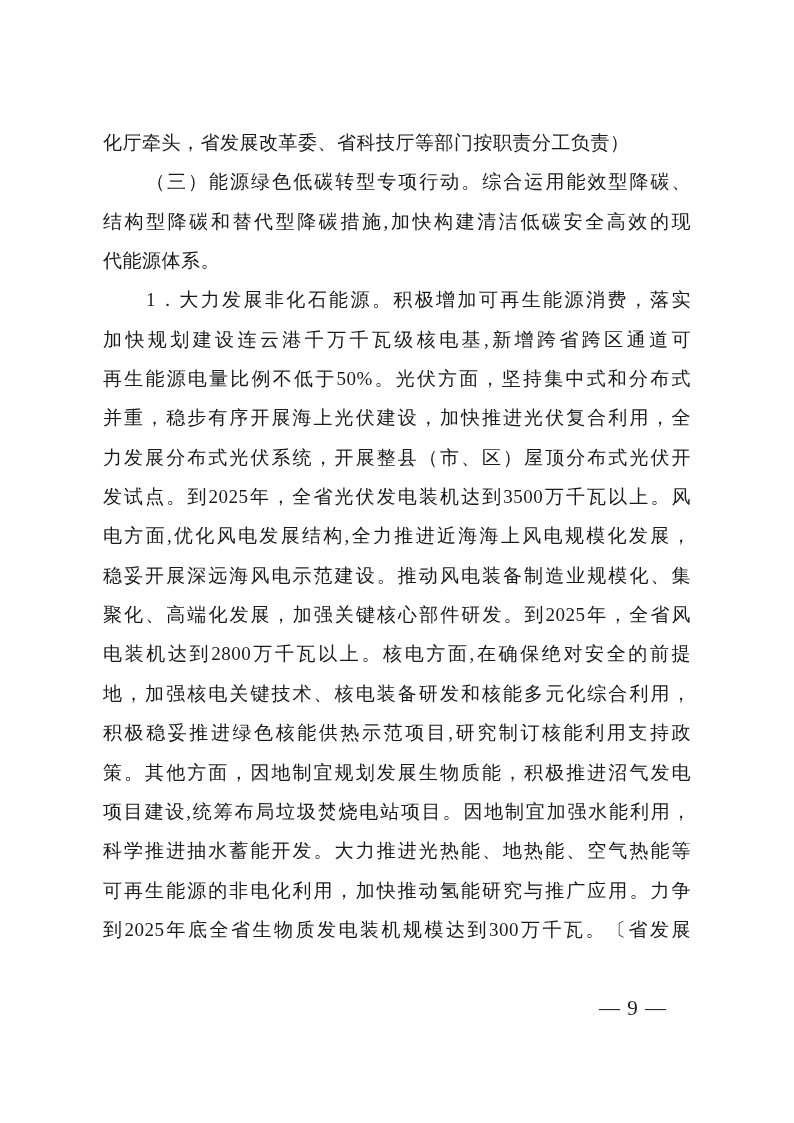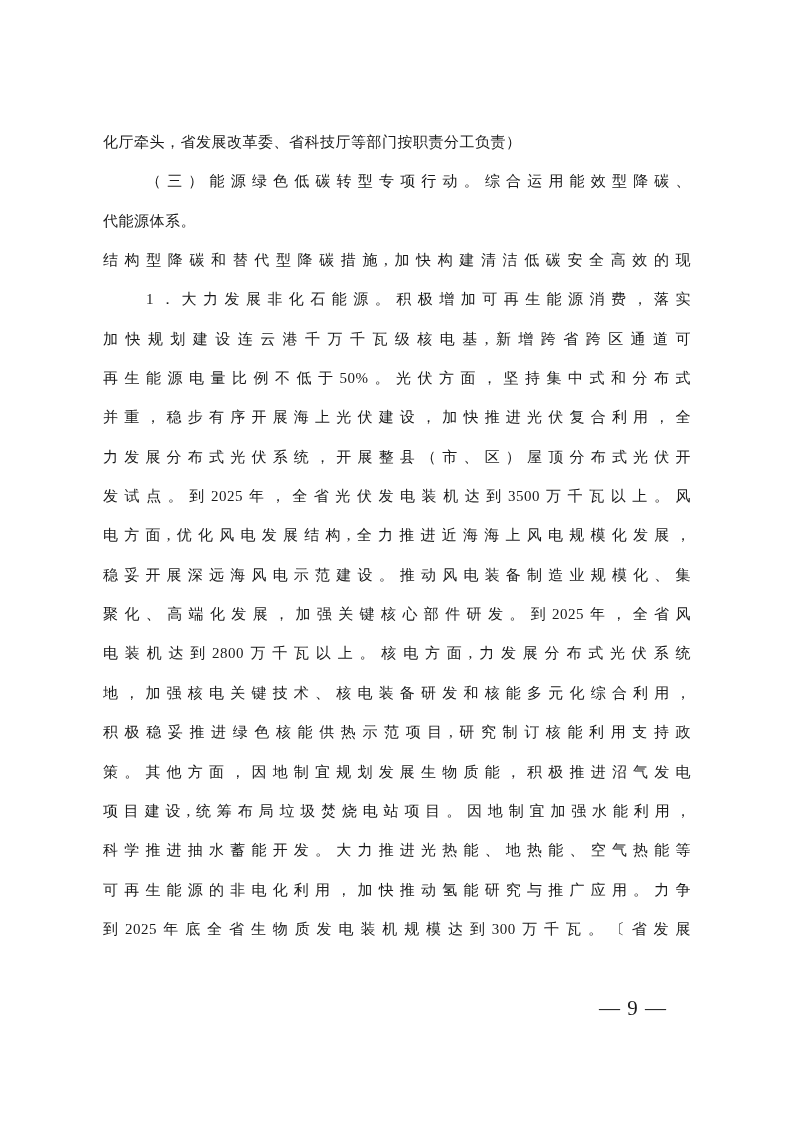--- a/index.html
+++ b/index.html
@@ -17,21 +17,21 @@
     color: #1a1a1a;
     overflow: hidden;
   }
   .textblock {
     position: absolute;
     left: 103px;
     top: 123px;
     width: 588px;
   }
   .line {
-    font-size: 15px;
+    font-size: 19px;
     height: 39.35px;
     line-height: 39.35px;
     overflow: hidden;
     white-space: normal;
     text-align: justify;
     letter-spacing: 0.5px;
   }
   .line.just {
     text-align-last: justify;
   }
@@ -48,32 +48,32 @@
     color: #1a1a1a;
   }
 </style>
 </head>
 <body>
 
 <div class="page">
   <div class="textblock">
       <div class="line">化厅牵头，省发展改革委、省科技厅等部门按职责分工负责）</div>
       <div class="line indent just">（三）能源绿色低碳转型专项行动。综合运用能效型降碳、</div>
+      <div class="line just">结构型降碳和替代型降碳措施,加快构建清洁低碳安全高效的现</div>
       <div class="line">代能源体系。</div>
-      <div class="line just">结构型降碳和替代型降碳措施,加快构建清洁低碳安全高效的现</div>
       <div class="line indent just">1．大力发展非化石能源。积极增加可再生能源消费，落实</div>
       <div class="line just">加快规划建设连云港千万千瓦级核电基,新增跨省跨区通道可</div>
       <div class="line just">再生能源电量比例不低于50%。光伏方面，坚持集中式和分布式</div>
       <div class="line just">并重，稳步有序开展海上光伏建设，加快推进光伏复合利用，全</div>
       <div class="line just">力发展分布式光伏系统，开展整县（市、区）屋顶分布式光伏开</div>
       <div class="line just">发试点。到2025年，全省光伏发电装机达到3500万千瓦以上。风</div>
       <div class="line just">电方面,优化风电发展结构,全力推进近海海上风电规模化发展，</div>
       <div class="line just">稳妥开展深远海风电示范建设。推动风电装备制造业规模化、集</div>
       <div class="line just">聚化、高端化发展，加强关键核心部件研发。到2025年，全省风</div>
-      <div class="line just">电装机达到2800万千瓦以上。核电方面,力发展分布式光伏系统</div>
+      <div class="line just">电装机达到2800万千瓦以上。核电方面,在确保绝对安全的前提</div>
       <div class="line just">地，加强核电关键技术、核电装备研发和核能多元化综合利用，</div>
       <div class="line just">积极稳妥推进绿色核能供热示范项目,研究制订核能利用支持政</div>
       <div class="line just">策。其他方面，因地制宜规划发展生物质能，积极推进沼气发电</div>
       <div class="line just">项目建设,统筹布局垃圾焚烧电站项目。因地制宜加强水能利用，</div>
       <div class="line just">科学推进抽水蓄能开发。大力推进光热能、地热能、空气热能等</div>
       <div class="line just">可再生能源的非电化利用，加快推动氢能研究与推广应用。力争</div>
       <div class="line just">到2025年底全省生物质发电装机规模达到300万千瓦。〔省发展</div>
     </div>
   <div class="page-number">— 9 —</div>
 </div>

